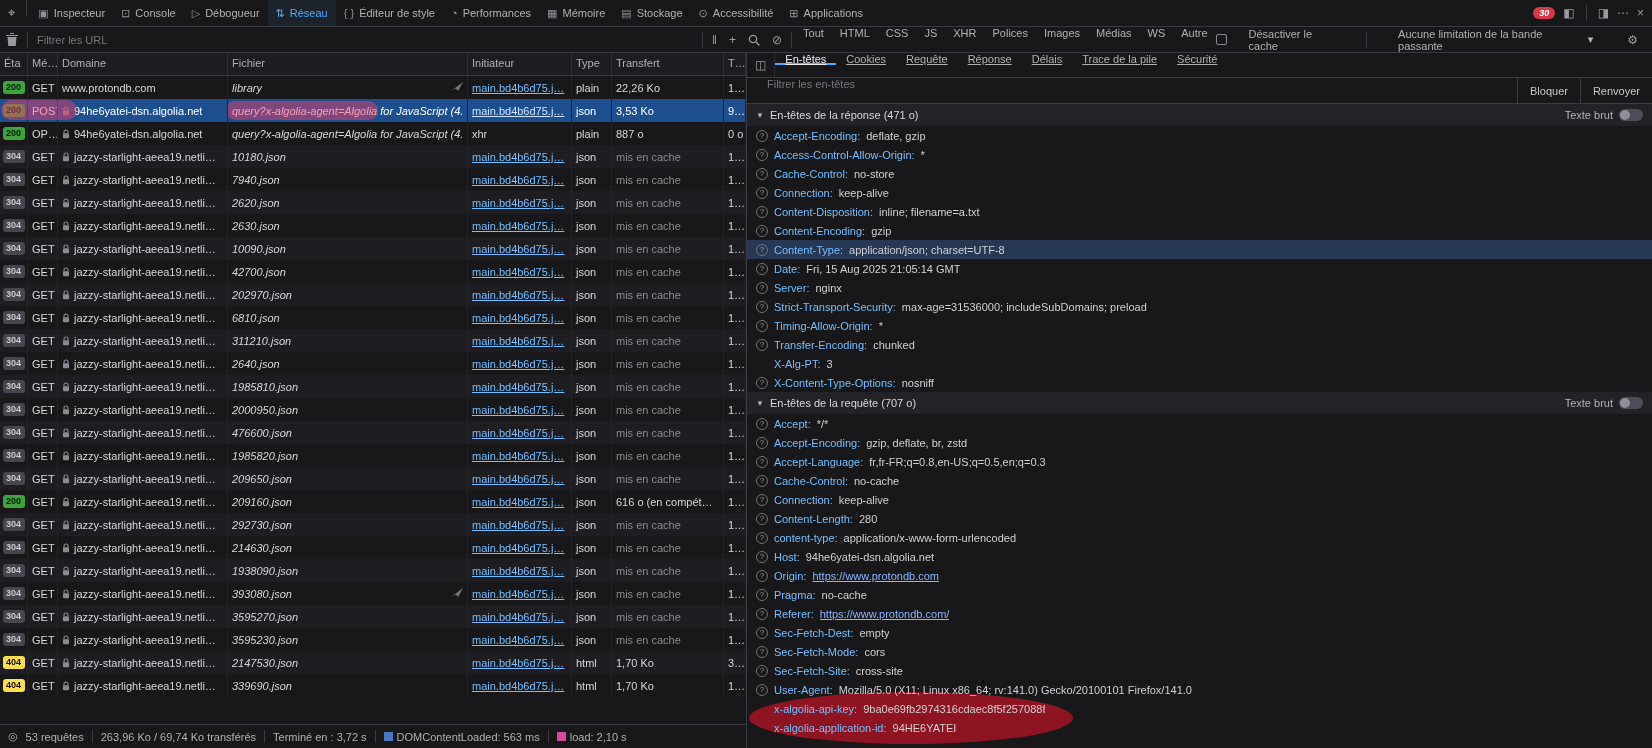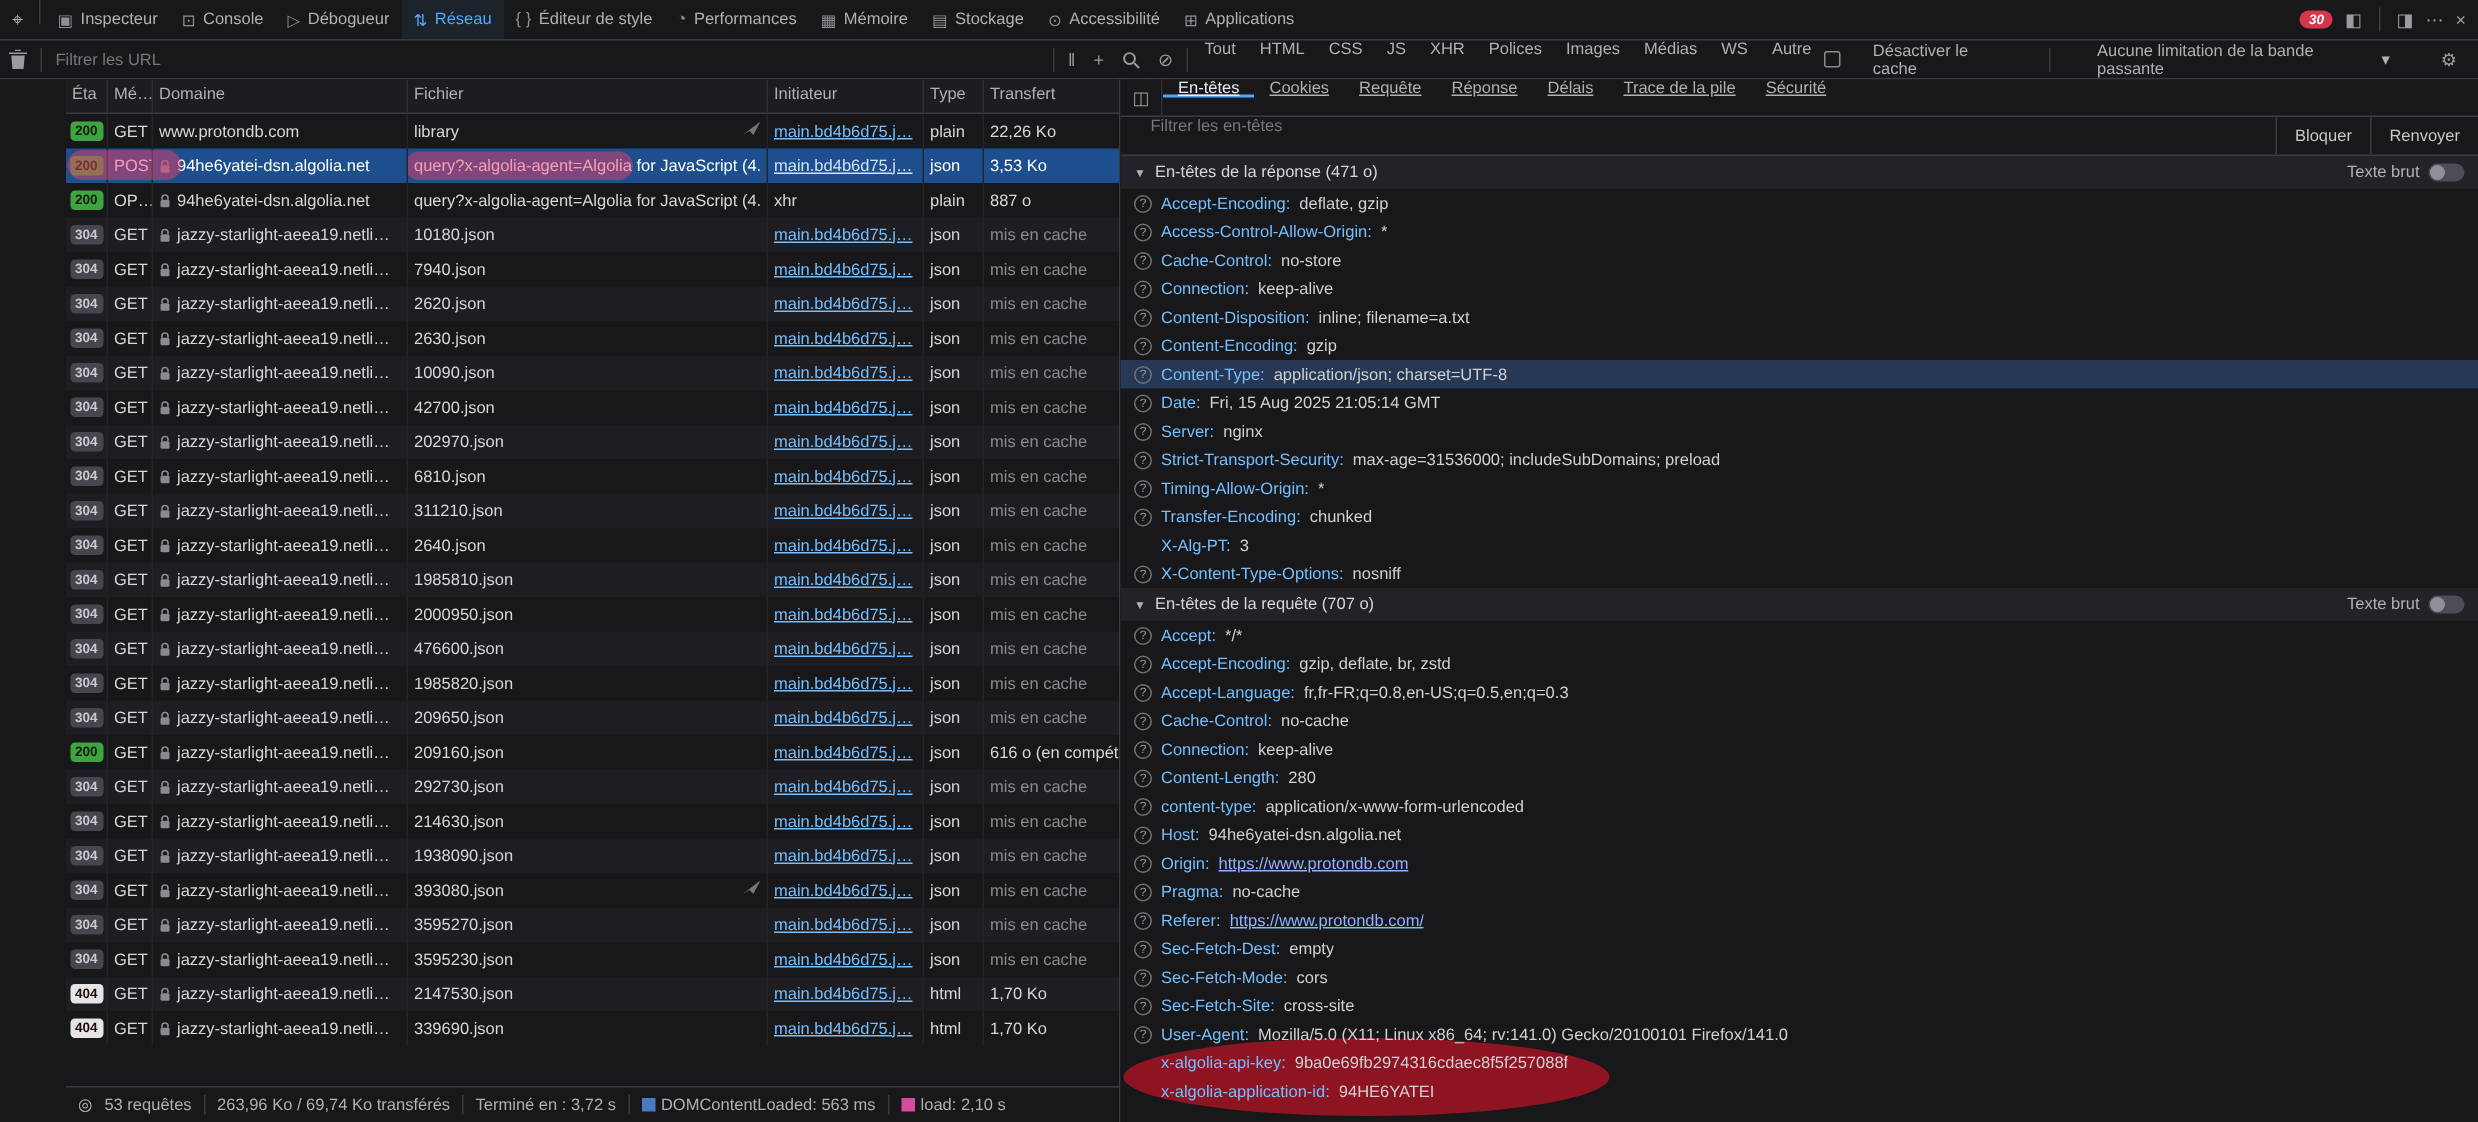--- a/index.html
+++ b/index.html
@@ -35,43 +35,43 @@
   .filter-tabs { display:flex; align-items:flex-start; height:100%; }
   .filter-tab { display:flex; align-items:center; padding:0 8px; position:relative; color:#b1b1b3; }
   .net-toolbar-right { margin-left:auto; display:flex; align-items:center; gap:22px; padding-right:8px; }
   .checkbox { width:11px; height:11px; border:1px solid #8a8a92; border-radius:2px; background:transparent; flex:none; }
   .throttle { display:flex; align-items:center; gap:5px; padding:2px 6px; }
 
   
   .main { display:flex; height:695px; }
 
   
-  .request-list { width:747px; flex:none; border-right:1px solid #3a3a44; display:flex; flex-direction:column; background:#18181a;padding-left:44px; }
+  .request-list { width:747px; flex:none; border-right:1px solid #3a3a44; display:flex; flex-direction:column; background:#18181a; }
   .grid-header, .net-row { display:grid; grid-template-columns:28px 30px 170px 240px 104px 40px 112px 1fr; }
   .grid-header { height:23px; border-bottom:1px solid #3a3a44; background:#1c1c21; color:#b1b1b3; }
   .hcell { padding:4px 4px; border-right:1px solid #2e2e35; white-space:nowrap; overflow:hidden; }
   .rows { flex:1; overflow:hidden; }
   .net-row { height:23px; align-items:center; position:relative; }
   .net-row:nth-child(even) { background:#1d1d22; }
   .net-row.selected { background:#1d4f8f; color:#fff; }
   .cell { padding:0 4px; white-space:nowrap; overflow:hidden; border-right:1px solid #232329; height:100%; display:flex; align-items:center; gap:4px; }
   .c-status { justify-content:center; padding:0 2px; }
   .pill { min-width:22px; text-align:center; border-radius:3px; font-size:9px; font-weight:bold; padding:1px 2px; line-height:11px; }
   .s200 { background:#3fa33f; color:#0b1c0b; }
   .s304 { background:#46464f; color:#c9c9ce; }
-  .s404 { background:#e5e5e5; color:#23070a; }
+  .s404 { background:#fde047; color:#23070a; }
   .lock { display:flex; align-items:center; flex:none; }
   .file-text { overflow:hidden; white-space:nowrap; flex:1; }
   .send { margin-left:auto; flex:none; opacity:.8; }
   .link { color:#75bfff; text-decoration:underline; }
   .net-row.selected .link { color:#cfe3ff; }
   .dim { color:#8a8a92; }
   .annot { position:absolute; pointer-events:none; background:rgba(230,62,105,0.5); }
   .annot-status { left:1px; top:1px; width:76px; height:20px; border-radius:10px; }
-  .c-file { position:relative; }
+  .c-file { position:relative;font-style:italic; }
   .annot-file { left:-2px; top:2px; width:152px; height:19px; border-radius:10px; }
 
   
   .status-bar { height:24px; border-top:1px solid #3a3a44; display:flex; align-items:center; gap:8px; padding:0 8px; color:#b1b1b3; background:#18181a; }
   .sb-sep { width:1px; height:13px; background:#3a3a44; }
   .sq { width:9px; height:9px; display:inline-block; margin-right:4px; flex:none; }
   .sq.blue { background:#4a78c2; } .sq.pink { background:#d64a9e; }
   .sb-item { display:flex; align-items:center; }
 
   

